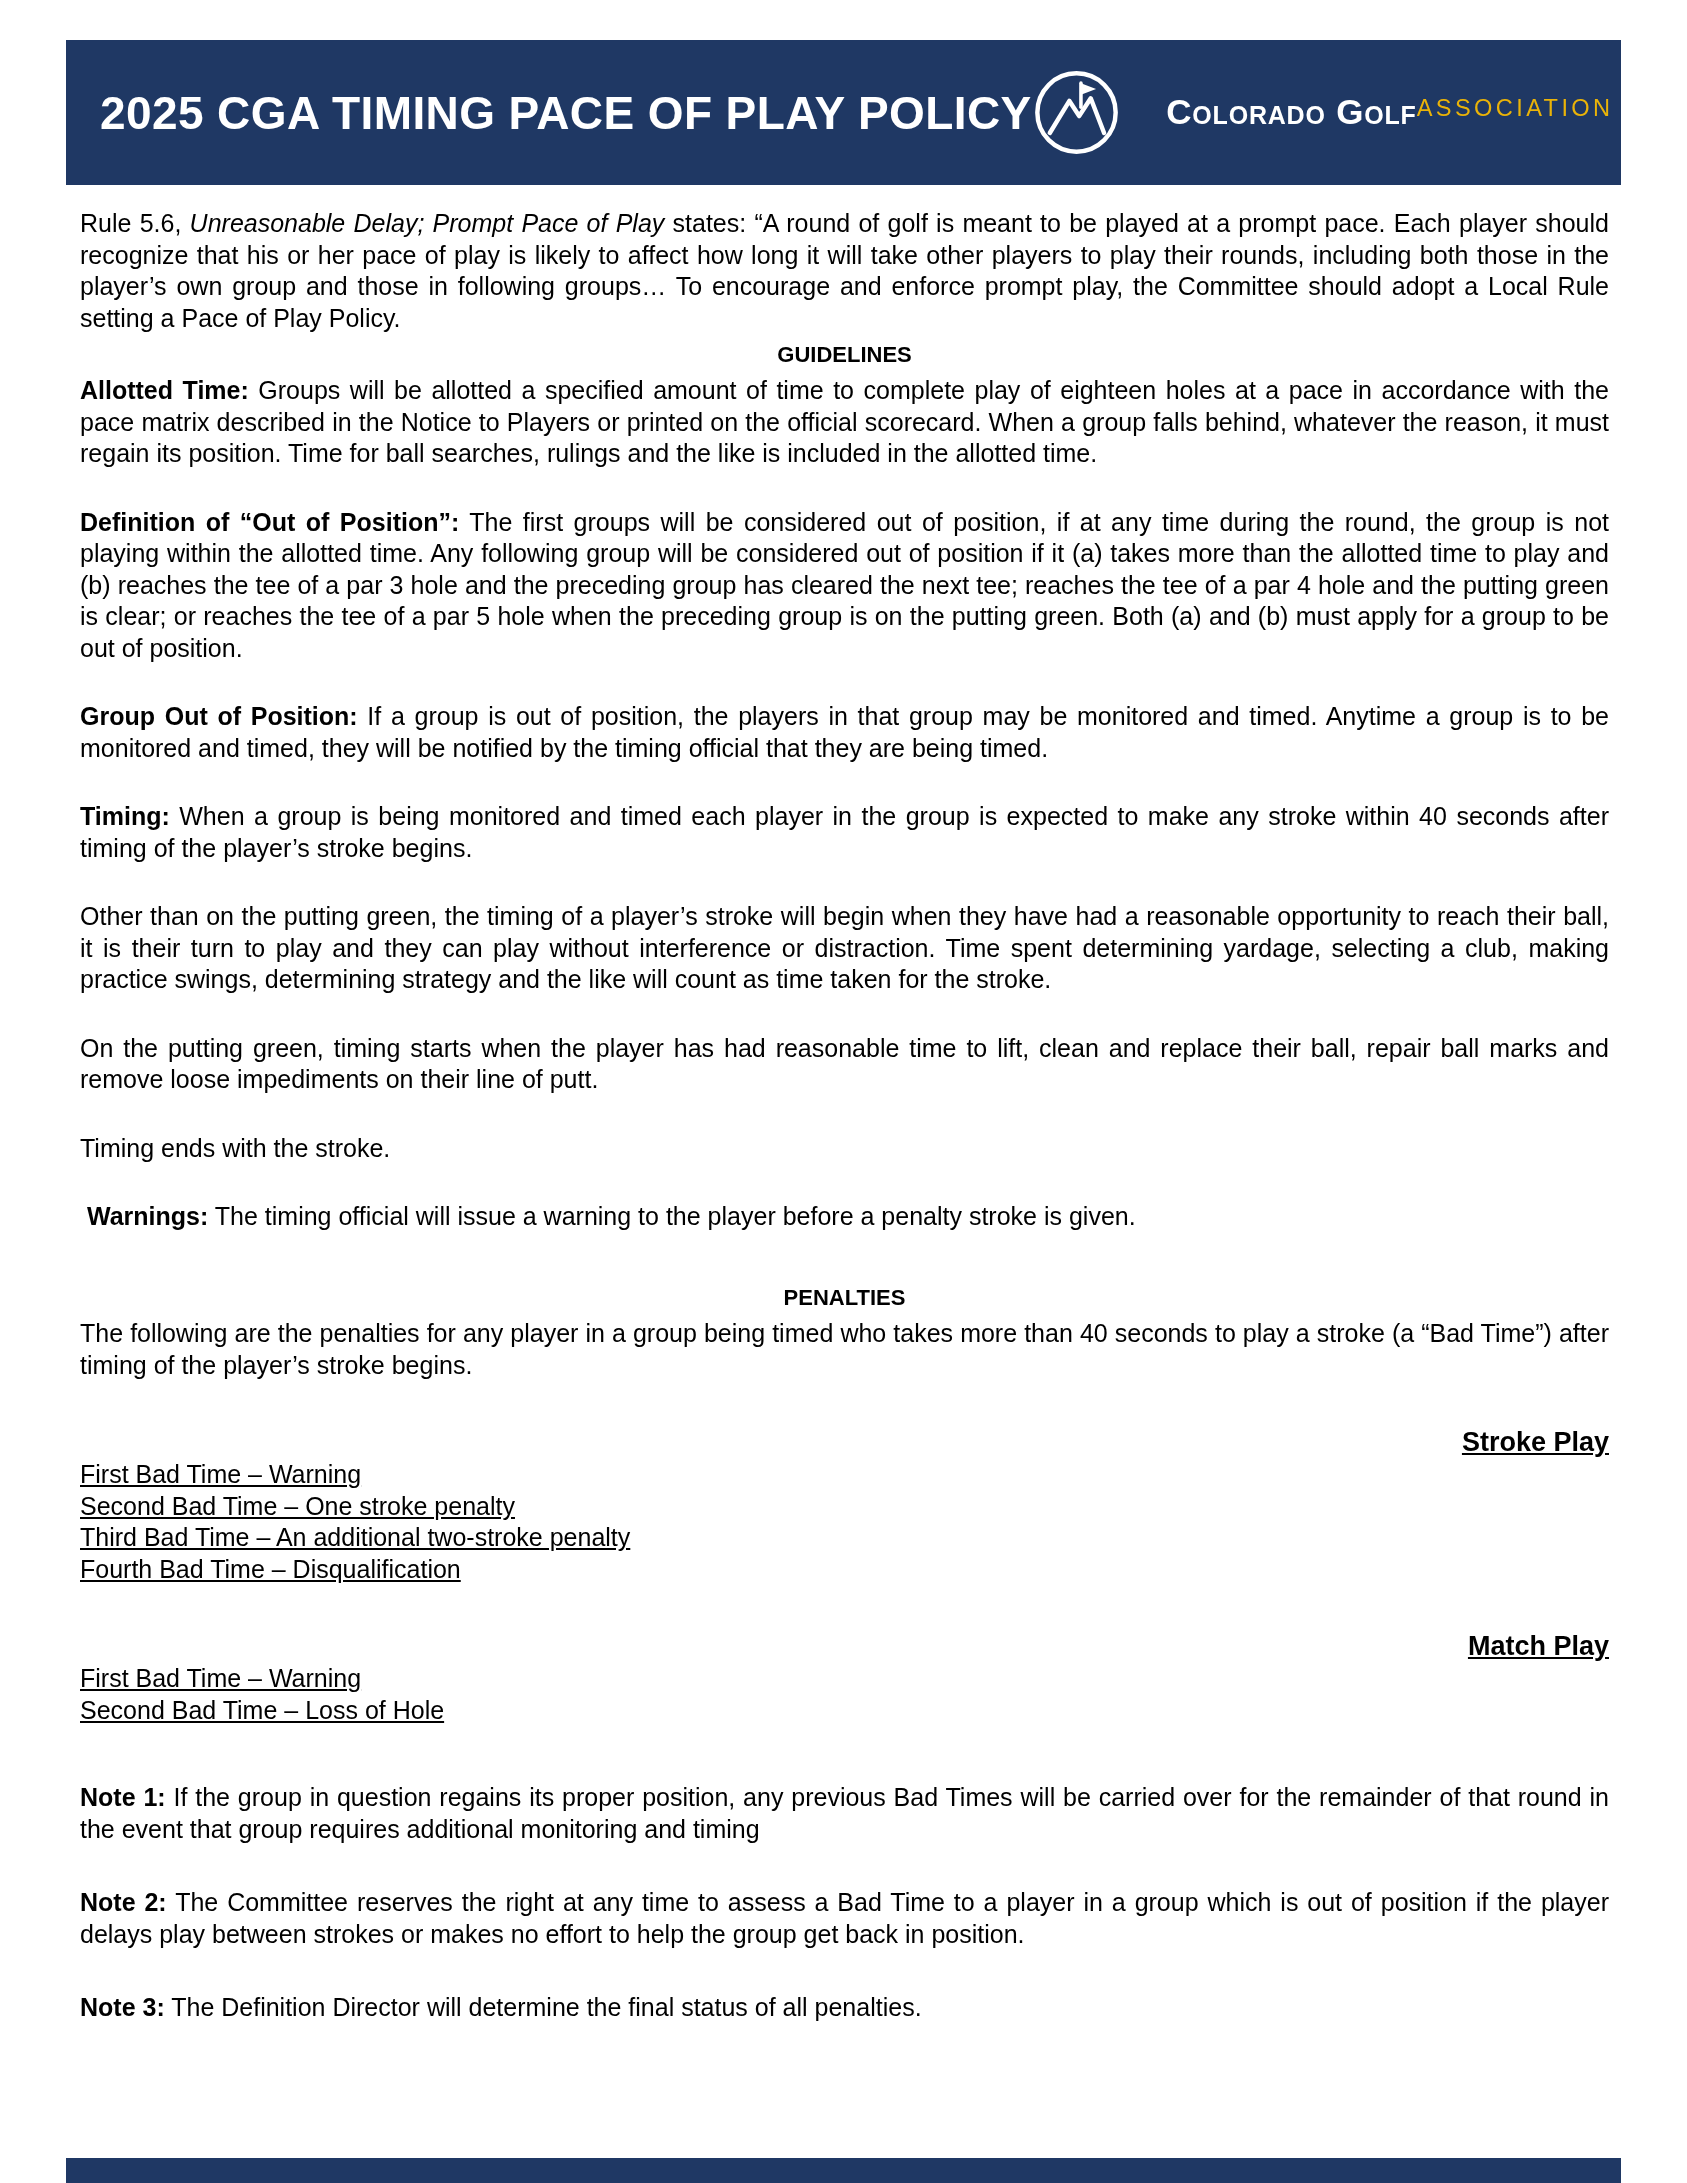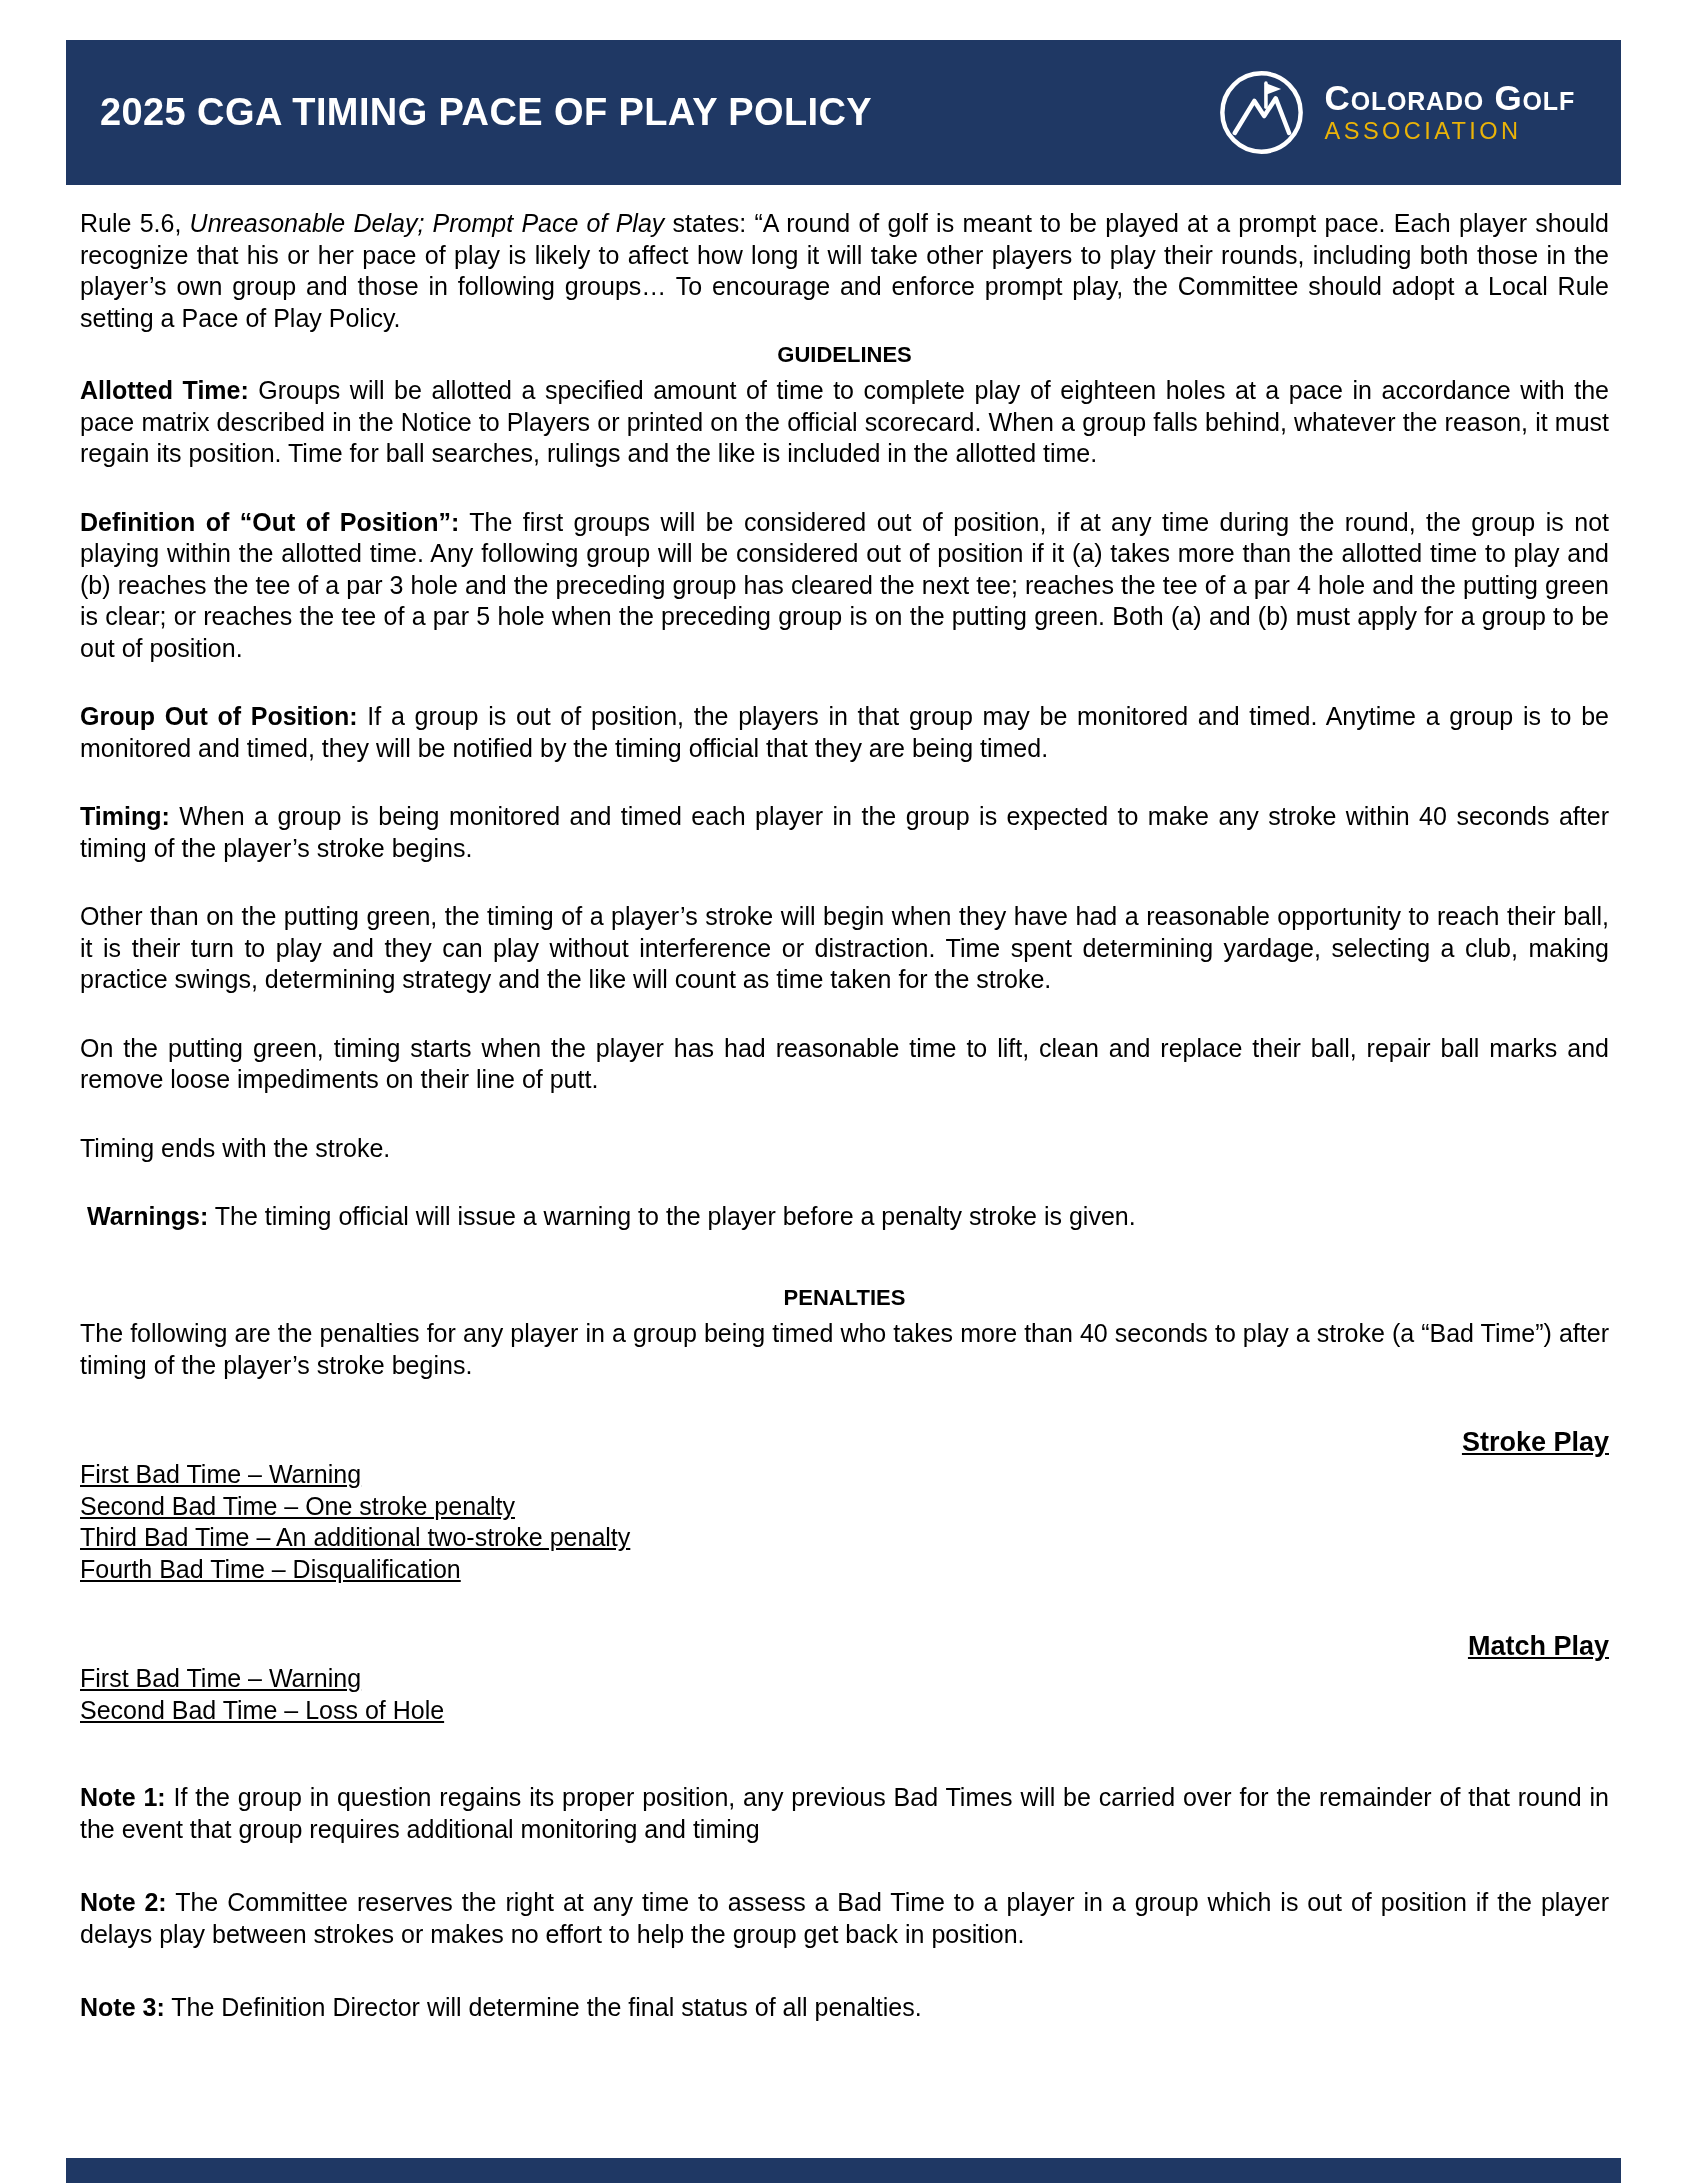--- a/index.html
+++ b/index.html
@@ -21,28 +21,28 @@
     height: 145px;
     background: #1f3864;
     display: flex;
     align-items: center;
     justify-content: space-between;
     padding: 0 46px 0 34px;
   }
   .title {
     margin: 0;
     color: #ffffff;
-    font-size: 38px;
+    font-size: 46px;
     font-weight: 700;
     letter-spacing: 0.4px;
     white-space: nowrap;
   }
   .logo { display: flex; align-items: center; gap: 18.6px; }
   .logo-icon { width: 89px; height: 89px; flex: 0 0 auto; }
-  .logo-text { display: flex; flex-direction: column; }
+  .logo-text { display: flex; flex-direction: row; margin-left: 27px; }
   .logo-name {
     color: #ffffff;
     font-weight: 700;
     font-size: 35px;
     font-variant: small-caps;
     letter-spacing: 0.8px;
     line-height: 1.05;
     white-space: nowrap;
   }
   .logo-subtitle {

